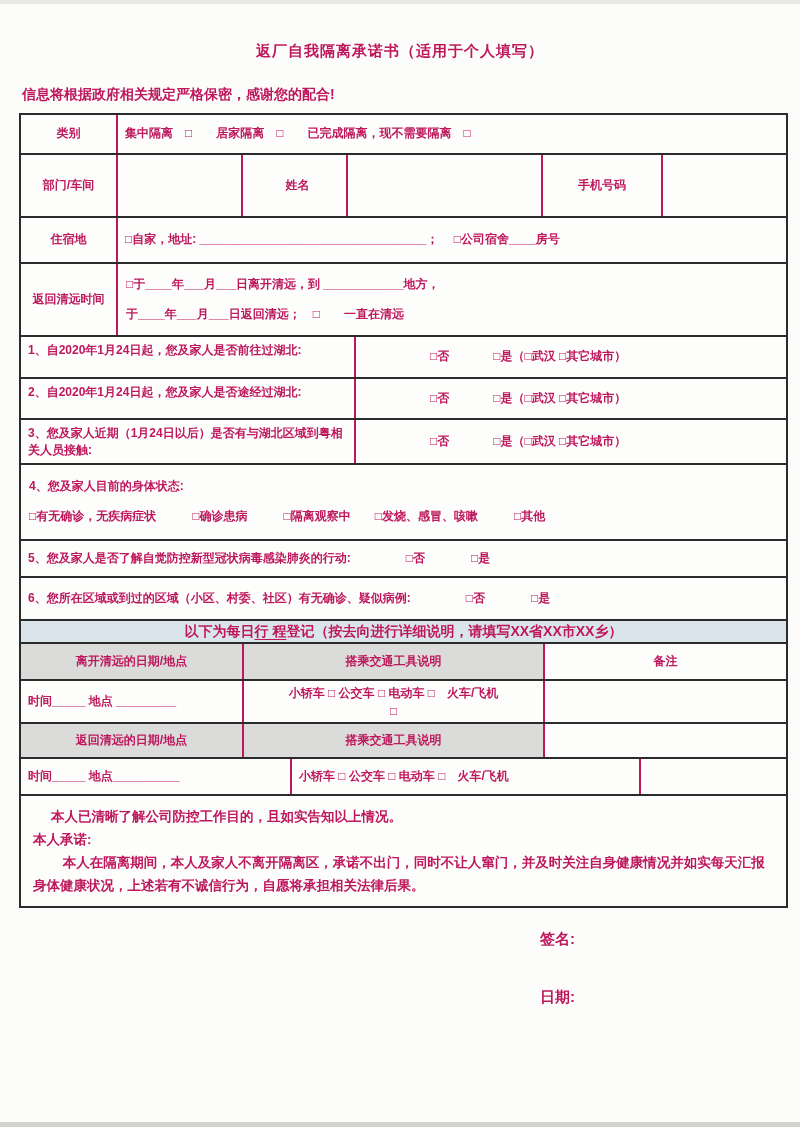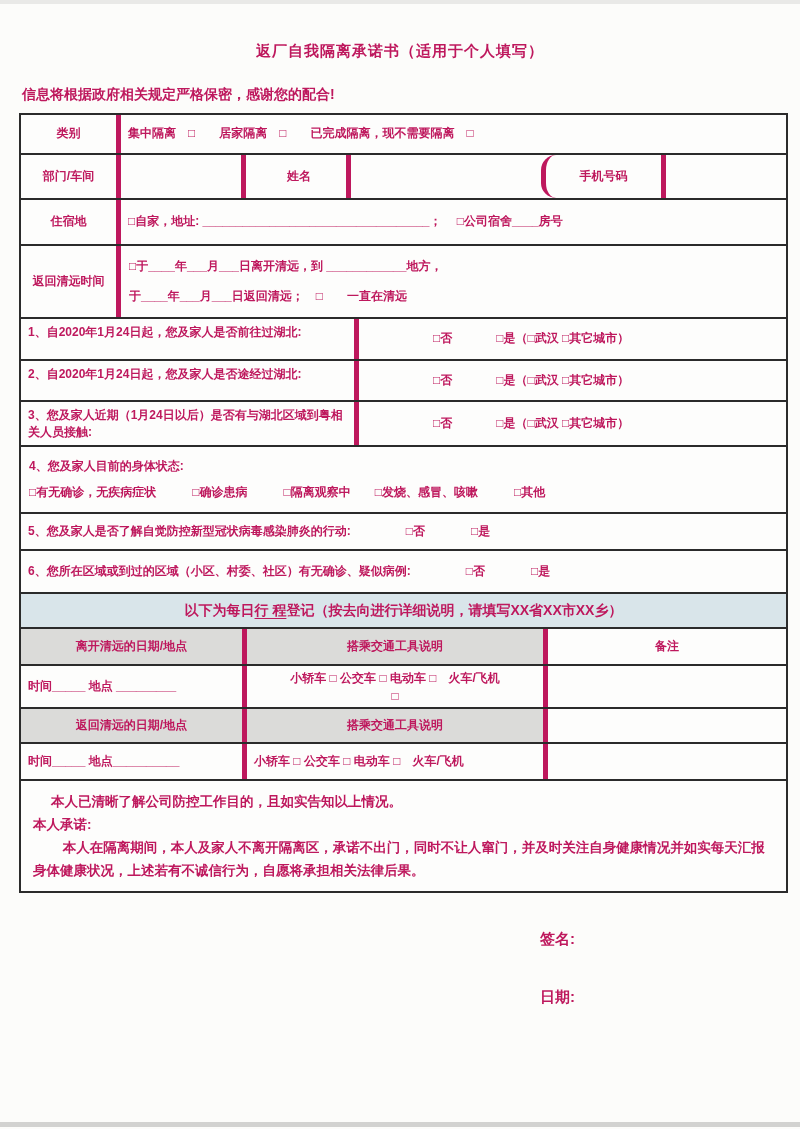--- a/index.html
+++ b/index.html
@@ -15,31 +15,31 @@
   .doc-title { position:absolute; top:42px; left:0; width:100%; text-align:center; font-size:15px; letter-spacing:1px; }
   .intro { position:absolute; top:86px; left:22px; font-size:14px; }
   .form-table {
     position:absolute; left:19px; top:113px; width:769px;
     border:2px solid #2b2b2b; background:#fdfdfc;
     display:flex; flex-direction:column;
   }
   .row { display:flex; border-top:2px solid #2b2b2b; }
   .row:first-child { border-top:none; }
   .cell { padding:3px 7px; font-size:12px; display:flex; align-items:center; line-height:1.45; }
-  .cell + .cell { border-left:5px solid #be185d; }
+  .cell + .cell { border-left:2px solid #be185d; }
   .label-cell { flex:0 0 95px; justify-content:center; text-align:center; }
   .grow { flex:1 1 auto; }
   .center { justify-content:center; text-align:center; }
-  .w125 { flex:0 0 125px; } .w105 { flex:0 0 105px;padding-left:13px; } .w195 { flex:0 0 195px; } .w120 { flex:0 0 120px;border-radius:15px; }
+  .w125 { flex:0 0 125px; } .w105 { flex:0 0 105px;padding-left:13px; } .w195 { flex:0 0 195px; } .w120 { flex:0 0 120px; }
   .qcell { flex:0 0 333px; align-items:flex-start; padding-top:5px; }
   .anscell { flex:1 1 auto; padding-left:74px; gap:44px; }
-  .r1 { height:38px; } .r2 { height:45px; } .r3 { height:46px; } .r4 { height:73px; }
-  .r5 { height:42px; } .r6 { height:41px; } .r7 { height:45px; } .r8 { height:67px;justify-content:flex-end; }
-  .r9 { height:37px; } .r10 { height:43px; } .r11 { height:35px; } .r12 { height:37px; }
-  .r13 { height:43px; } .r14 { height:35px; } .r15 { height:37px; } .r16 { height:112px; }
+  .r1 { height:38px; } .r2 { height:63px; } .r3 { height:46px; } .r4 { height:73px; }
+  .r5 { height:42px; } .r6 { height:41px; } .r7 { height:45px; } .r8 { height:76px;justify-content:flex-end; }
+  .r9 { height:37px; } .r10 { height:43px; } .r11 { height:23px; } .r12 { height:37px; }
+  .r13 { height:43px; } .r14 { height:35px; } .r15 { height:37px;gap:48px; } .r16 { height:112px; }
   .twoline { flex-direction:column; align-items:flex-start; justify-content:space-around; padding:6px 8px; }
   .q4cell { flex-direction:column; align-items:flex-start; justify-content:space-around; padding:7px 8px; width:100%; }
   .inlineq { gap:0; }
   .inlineq .ans-no { margin-left:55px; }
   .inlineq .ans-yes { margin-left:46px; }
   .band { background:#d9e5ea; justify-content:center; text-align:center; font-size:14px; width:100%; }
   .band u { text-underline-offset:3px; }
   .hdr-gray { background:#dbdbd9; }
   .c1 { flex:0 0 221px; } .c2 { flex:0 0 301px; } .c3 { flex:1 1 auto; }
   .transport { flex-direction:column; justify-content:center; align-items:center; text-align:center; line-height:1.5; }

